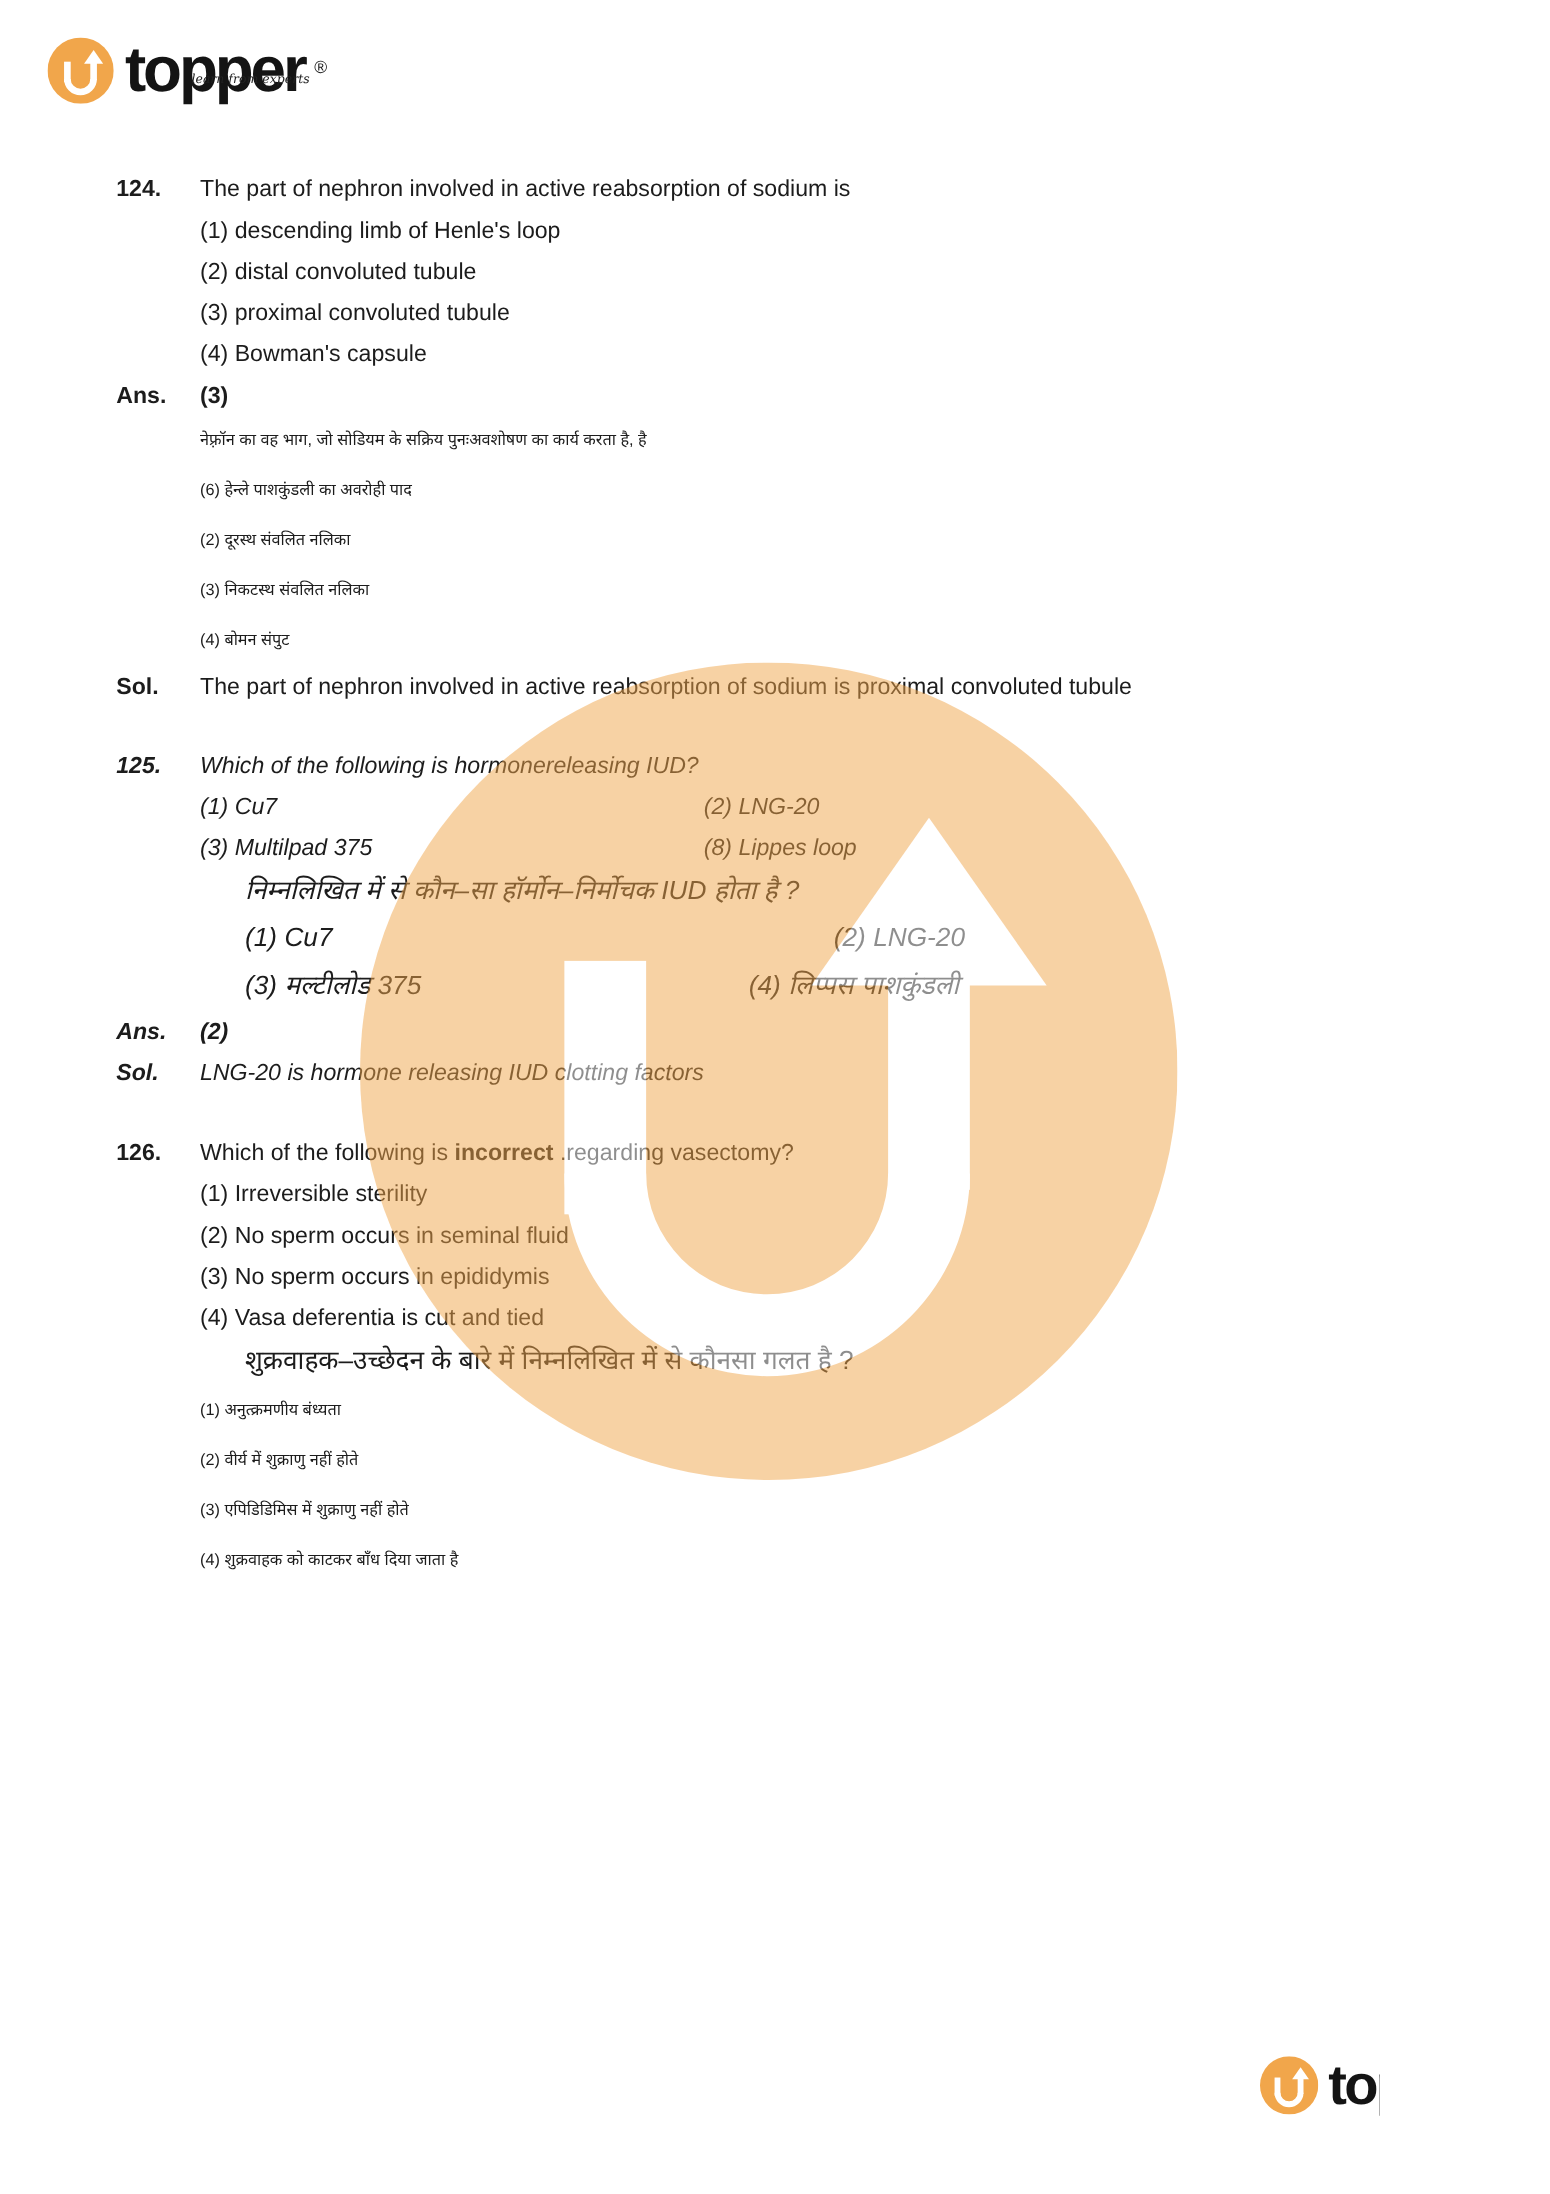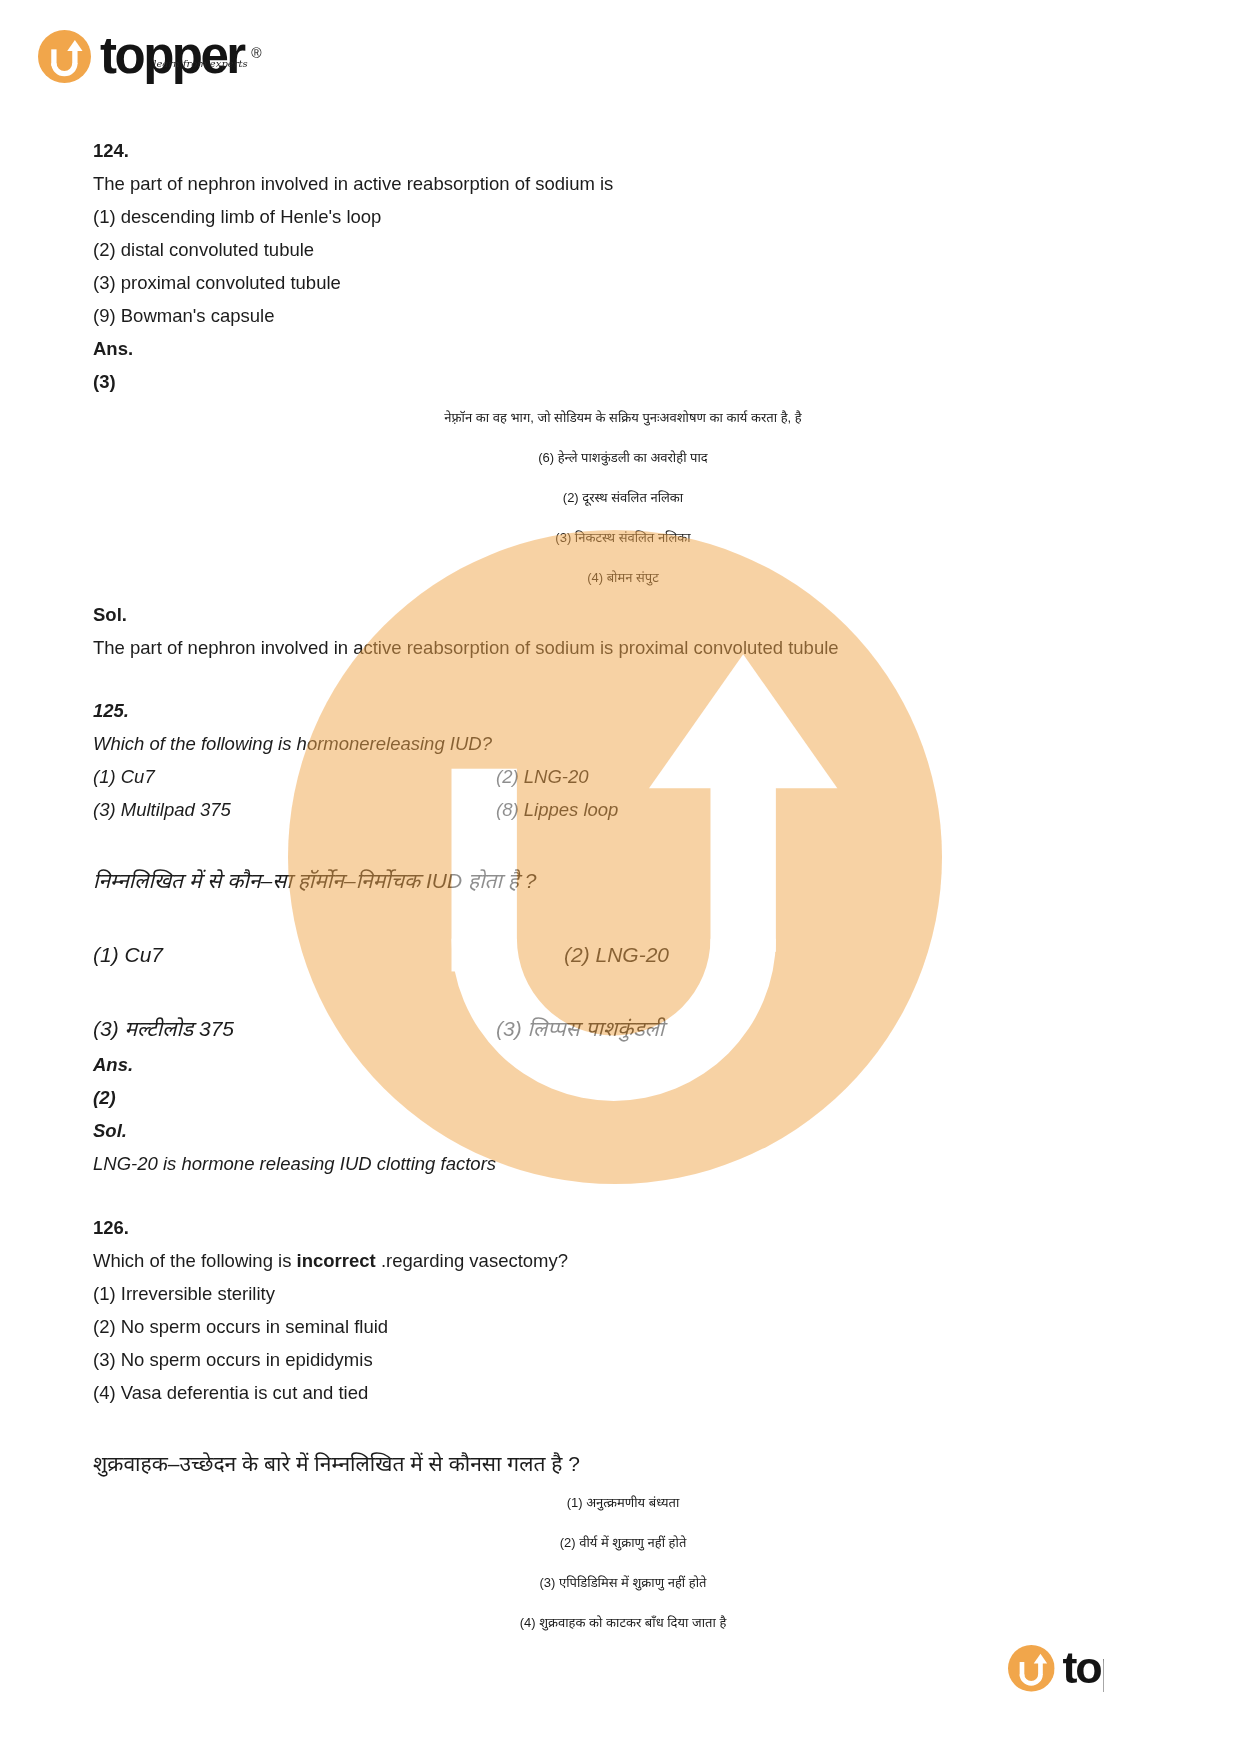--- a/index.html
+++ b/index.html
@@ -12,21 +12,21 @@
   .logo-bottom{left:1008px;top:1645px;transform:scale(0.88);transform-origin:top left;}
   .logo .mark{width:53px;height:53px;display:block;}
   .wordmark{position:relative;font-weight:bold;font-size:51px;line-height:51px;
             letter-spacing:-2.5px;color:#141414;padding-right:18px;}
   .reg{position:absolute;top:-2px;right:0;font-size:14px;font-weight:normal;letter-spacing:0;}
   .tagline{position:absolute;right:14px;bottom:-8px;font-size:10px;font-style:italic;
            font-family:"DejaVu Serif",serif;font-weight:normal;letter-spacing:0;color:#222;}
 
   
   .content{position:absolute;left:93px;top:134px;width:1060px;}
-  .row{display:flex;flex-direction:column;}
+  .row{display:flex;}
   .en{font-size:18.5px;line-height:33px;}
   .hi{font-size:13px;line-height:40px;text-align:center;}
   .hi38{font-size:21px;line-height:38px;gap:36px;}
   .lbl{width:67px;flex:none;font-weight:bold;}
   .bold{font-weight:bold;}
   .cols{flex:1;display:flex;align-items:flex-end;}
   .w403{width:403px;flex:none;}
   .w471{width:471px;flex:none;}
   .q125{margin-top:30px;font-style:italic;}
   .q126{margin-top:31px;}
@@ -73,21 +73,21 @@
       <div class="row en">
           <span class="lbl"></span>
           <span>(2) distal convoluted tubule</span>
         </div>
       <div class="row en">
           <span class="lbl"></span>
           <span>(3) proximal convoluted tubule</span>
         </div>
       <div class="row en">
           <span class="lbl"></span>
-          <span>(9) Bowman's capsule</span>
+          <span>(4) Bowman's capsule</span>
         </div>
       <div class="row en">
         <span class="lbl">Ans.</span>
           <span class="bold">(3)</span>
       </div>
       <div class="row hi">
           <span class="lbl"></span>
           <span>नेफ़्रॉन का वह भाग, जो सोडियम के सक्रिय पुनःअवशोषण का कार्य करता है, है</span>
         </div>
       <div class="row hi">
@@ -139,21 +139,21 @@
           <span class="lbl"></span>
           <span class="cols">
             <span class="w471">(1) Cu7</span>
             <span>(2) LNG-20</span>
           </span>
         </div>
       <div class="row hi38">
           <span class="lbl"></span>
           <span class="cols">
             <span class="w403">(3) मल्टीलोड 375</span>
-            <span>(3) लिप्पस पाशकुंडली</span>
+            <span>(4) लिप्पस पाशकुंडली</span>
           </span>
         </div>
       <div class="row en">
         <span class="lbl">Ans.</span>
           <span class="bold">(2)</span>
       </div>
       <div class="row en">
         <span class="lbl">Sol.</span>
           <span>LNG-20 is hormone releasing IUD clotting factors</span>
       </div>

